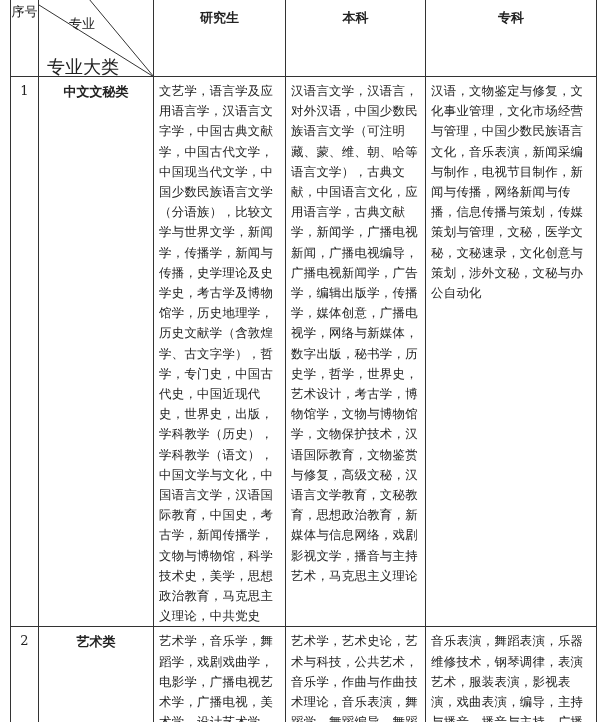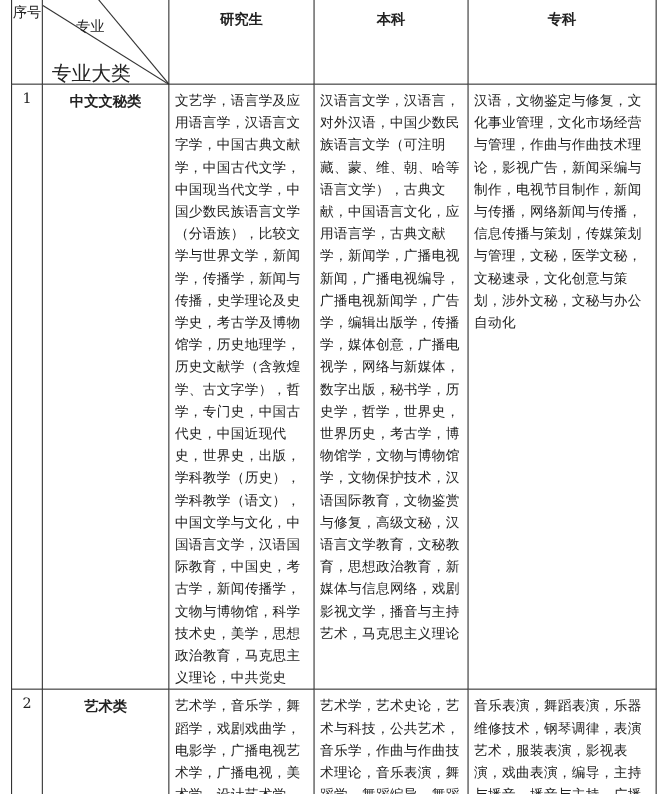--- a/index.html
+++ b/index.html
@@ -41,22 +41,22 @@
       <span class="lbl-bottom">专业大类</span>
     </td>
     <td class="hd col-head">研究生</td>
     <td class="hd col-head">本科</td>
     <td class="hd col-head">专科</td>
   </tr>
   <tr style="height:506px">
     <td class="num">1</td>
     <td class="cat">中文文秘类</td>
     <td class="cell">文艺学，语言学及应用语言学，汉语言文字学，中国古典文献学，中国古代文学，中国现当代文学，中国少数民族语言文学（分语族），比较文学与世界文学，新闻学，传播学，新闻与传播，史学理论及史学史，考古学及博物馆学，历史地理学，历史文献学（含敦煌学、古文字学），哲学，专门史，中国古代史，中国近现代史，世界史，出版，学科教学（历史），学科教学（语文），中国文学与文化，中国语言文学，汉语国际教育，中国史，考古学，新闻传播学，文物与博物馆，科学技术史，美学，思想政治教育，马克思主义理论，中共党史</td>
-    <td class="cell">汉语言文学，汉语言，对外汉语，中国少数民族语言文学（可注明藏、蒙、维、朝、哈等语言文学），古典文献，中国语言文化，应用语言学，古典文献学，新闻学，广播电视新闻，广播电视编导，广播电视新闻学，广告学，编辑出版学，传播学，媒体创意，广播电视学，网络与新媒体，数字出版，秘书学，历史学，哲学，世界史，世界历史，考古学，博物馆学，文物与博物馆学，文物保护技术，汉语国际教育，文物鉴赏与修复，高级文秘，汉语言文学教育，文秘教育，思想政治教育，新媒体与信息网络，戏剧影视文学，播音与主持艺术，马克思主义理论</td>
-    <td class="cell">汉语，文物鉴定与修复，文化事业管理，文化市场经营与管理，作曲与作曲技术理论，影视广告，新闻采编与制作，电视节目制作，新闻与传播，网络新闻与传播，信息传播与策划，传媒策划与管理，文秘，医学文秘，文秘速录，文化创意与策划，涉外文秘，文秘与办公自动化</td>
+    <td class="cell">汉语言文学，汉语言，对外汉语，中国少数民族语言文学（可注明藏、蒙、维、朝、哈等语言文学），古典文献，中国语言文化，应用语言学，古典文献学，新闻学，广播电视新闻，广播电视编导，广播电视新闻学，广告学，编辑出版学，传播学，媒体创意，广播电视学，网络与新媒体，数字出版，秘书学，历史学，哲学，世界史，艺术设计，考古学，博物馆学，文物与博物馆学，文物保护技术，汉语国际教育，文物鉴赏与修复，高级文秘，汉语言文学教育，文秘教育，思想政治教育，新媒体与信息网络，戏剧影视文学，播音与主持艺术，马克思主义理论</td>
+    <td class="cell">汉语，文物鉴定与修复，文化事业管理，文化市场经营与管理，中国少数民族语言文化，音乐表演，新闻采编与制作，电视节目制作，新闻与传播，网络新闻与传播，信息传播与策划，传媒策划与管理，文秘，医学文秘，文秘速录，文化创意与策划，涉外文秘，文秘与办公自动化</td>
   </tr>
   <tr style="height:160px">
     <td class="num">2</td>
     <td class="cat">艺术类</td>
     <td class="cell">艺术学，音乐学，舞蹈学，戏剧戏曲学，电影学，广播电视艺术学，广播电视，美术学，设计艺术学，艺术，文物与博物馆，设计学，艺术设计，戏剧与影视</td>
     <td class="cell">艺术学，艺术史论，艺术与科技，公共艺术，音乐学，作曲与作曲技术理论，音乐表演，舞蹈学，舞蹈编导，舞蹈表演，音乐科技与艺术，戏剧学，戏剧影视文学，动画，影</td>
     <td class="cell">音乐表演，舞蹈表演，乐器维修技术，钢琴调律，表演艺术，服装表演，影视表演，戏曲表演，编导，主持与播音，播音与主持，广播电视技术，摄影摄像技术，音像技术，影视多媒体技术，影视动画，影视广</td>
   </tr>
 </tbody>
   </table>

